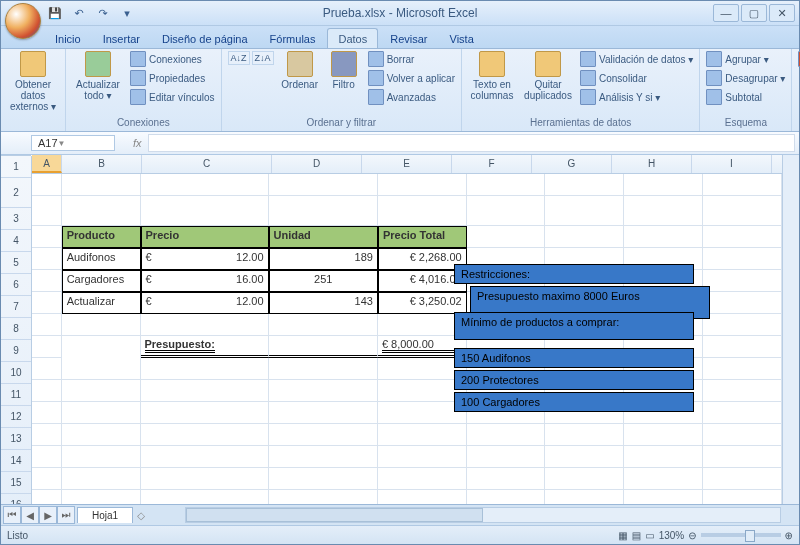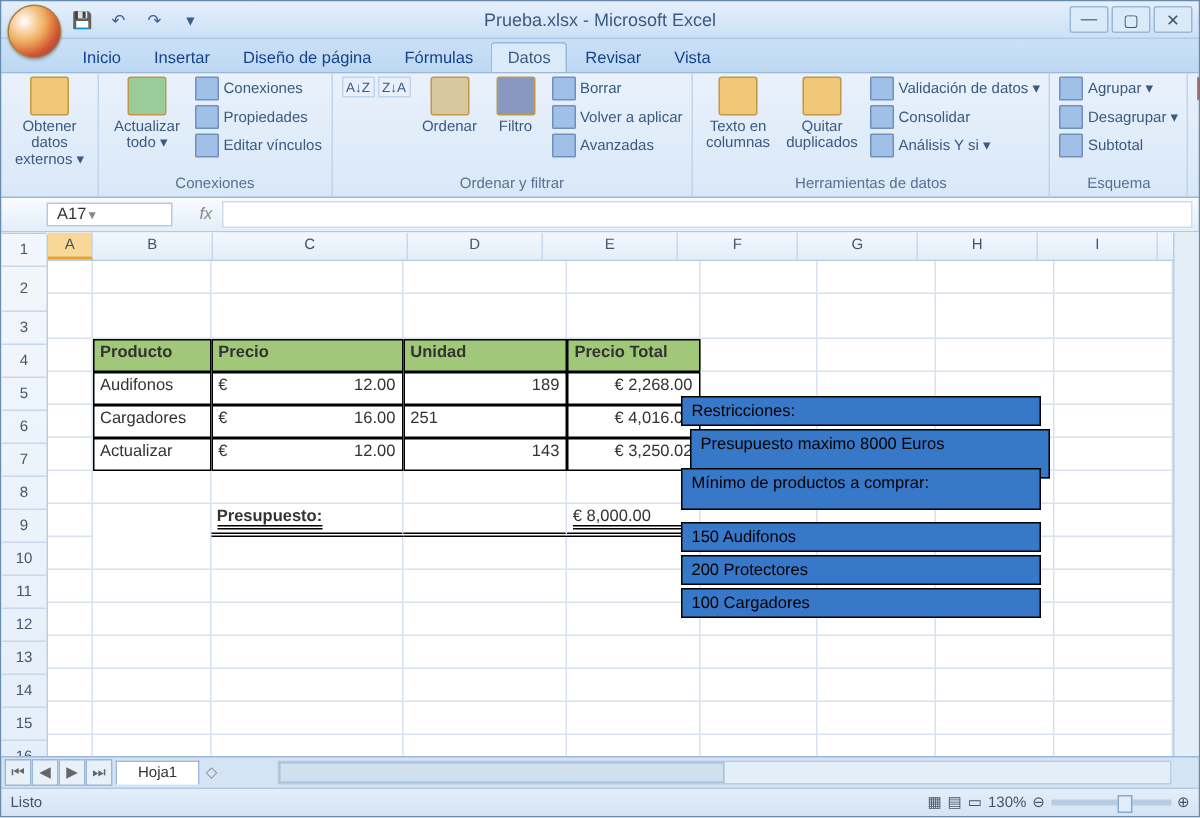--- a/index.html
+++ b/index.html
@@ -309,21 +309,21 @@
           </div>
           <div class="row">
             <div class="cell cA"></div>
             <div class="cell cB table-cell">Cargadores</div>
             <div class="cell cC table-cell">
               <div class="euro">
                 <span>€</span>
                 <span>16.00</span>
               </div>
             </div>
-            <div class="cell cD table-cell" style="text-align: left;">251</div>
+            <div class="cell cD table-cell" style="text-align: center;">251</div>
             <div class="cell cE table-cell" style="text-align: right;">€  4,016.00</div>
             <div class="cell cF"></div>
             <div class="cell cG"></div>
             <div class="cell cH"></div>
             <div class="cell cI"></div>
           </div>
           <div class="row">
             <div class="cell cA"></div>
             <div class="cell cB table-cell">Actualizar</div>
             <div class="cell cC table-cell">
@@ -434,21 +434,21 @@
             <div class="cell cB"></div>
             <div class="cell cC"></div>
             <div class="cell cD"></div>
             <div class="cell cE"></div>
             <div class="cell cF"></div>
             <div class="cell cG"></div>
             <div class="cell cH"></div>
             <div class="cell cI"></div>
           </div>
           <div class="bluebox" style="left: 422px; top: 90px; width: 240px; height: 20px;">Restricciones:</div>
-          <div class="bluebox" style="left: 428px; top: 112px; width: 240px; height: 33px;">Presupuesto maximo 8000 Euros</div>
+          <div class="bluebox" style="left: 438px; top: 112px; width: 240px; height: 33px;">Presupuesto maximo 8000 Euros</div>
           <div class="bluebox" style="left: 422px; top: 138px; width: 240px; height: 28px;"> Mínimo de productos a comprar:</div>
           <div class="bluebox" style="left: 422px; top: 174px; width: 240px; height: 20px;">150 Audifonos</div>
           <div class="bluebox" style="left: 422px; top: 196px; width: 240px; height: 20px;">200 Protectores</div>
           <div class="bluebox" style="left: 422px; top: 218px; width: 240px; height: 20px;">100 Cargadores</div>
         </div>
     </div>
     <div class="vscroll"></div>
   </div>
 
   <div class="sheet-tabs">

